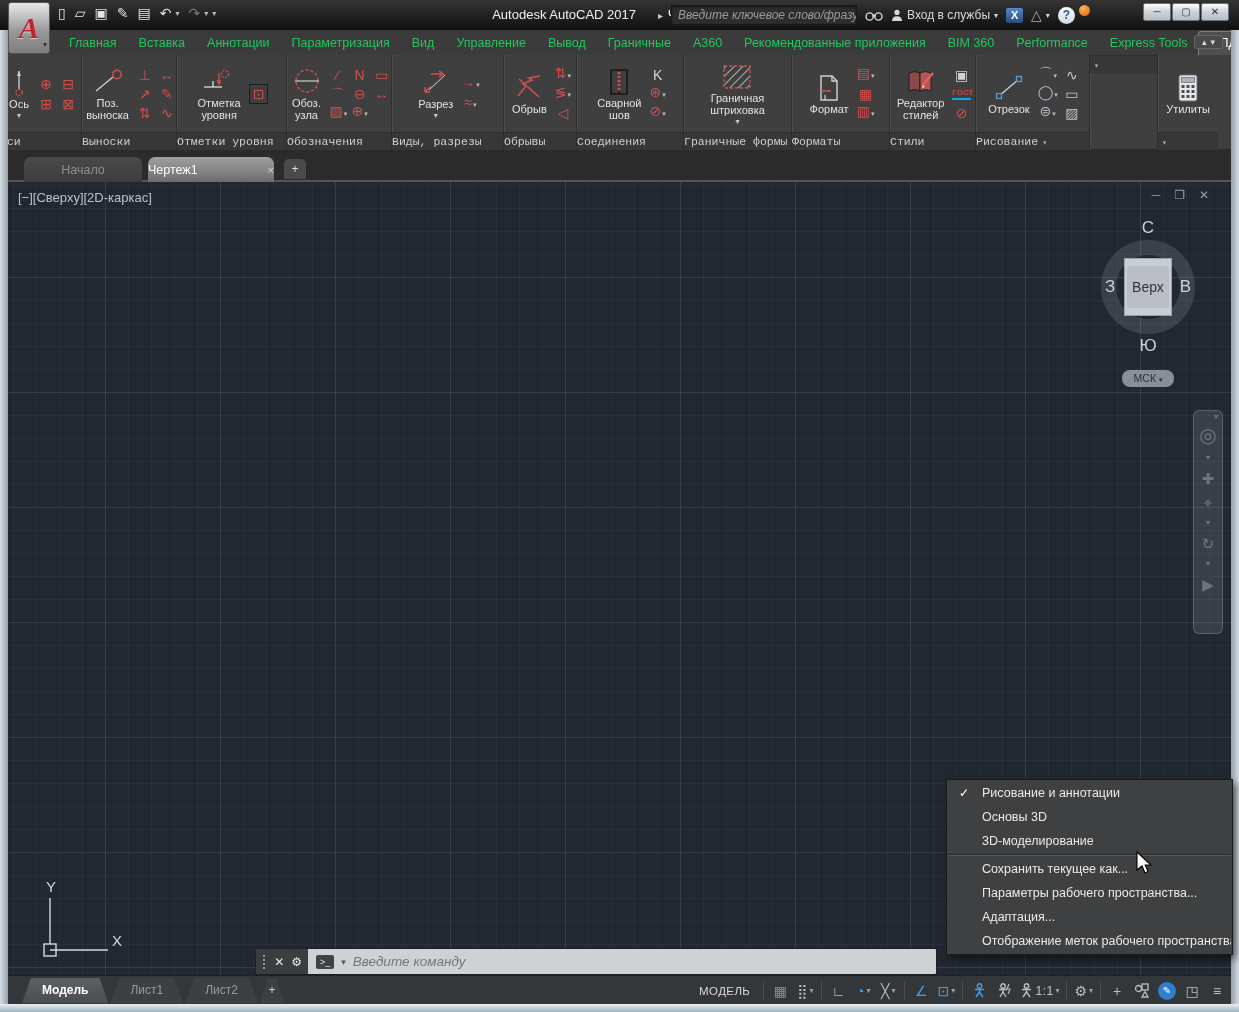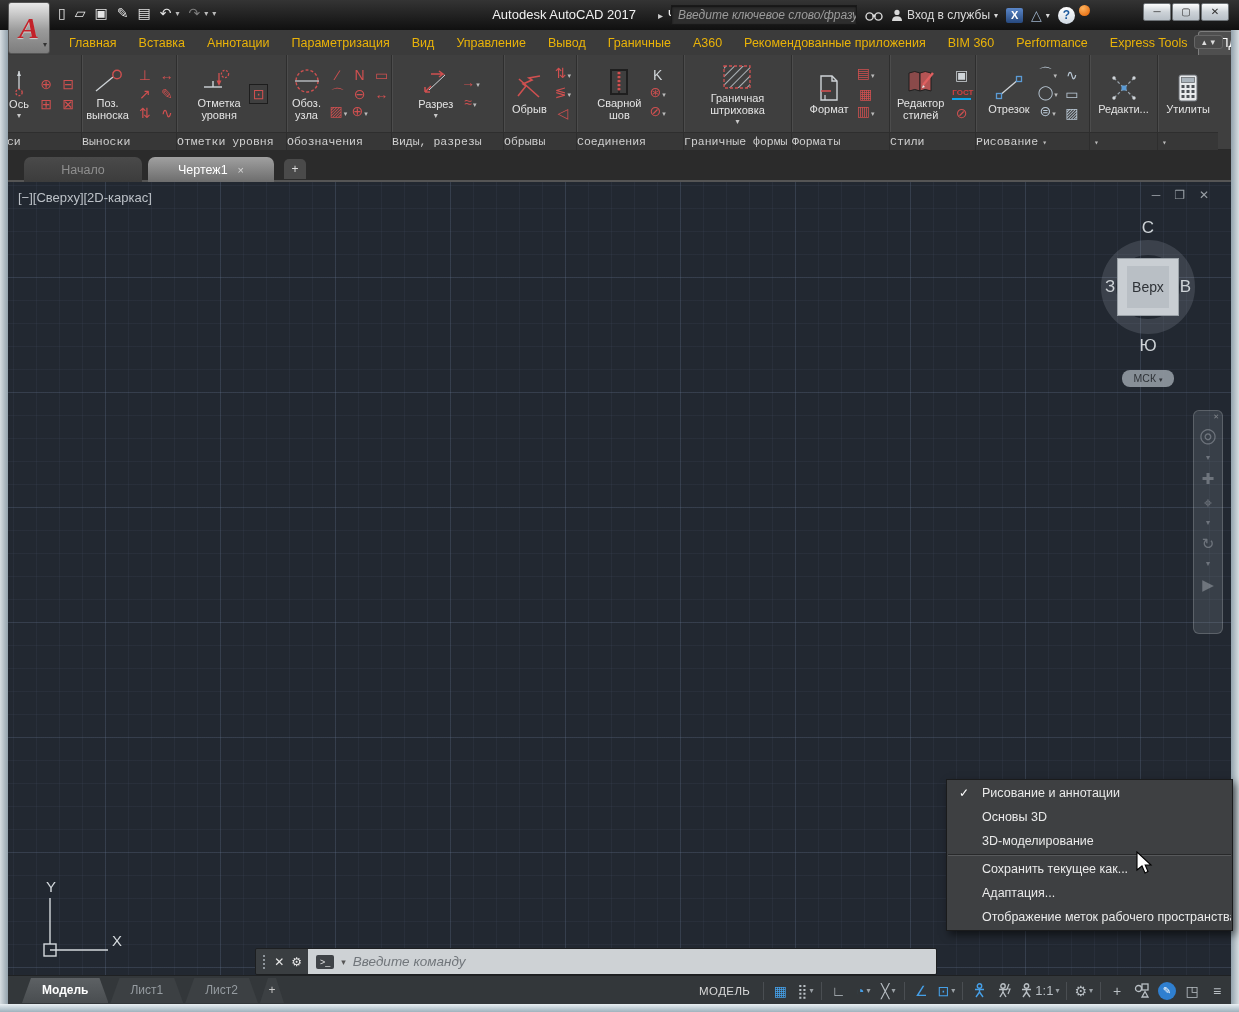--- a/index.html
+++ b/index.html
@@ -37,21 +37,21 @@
             color:#1d5a9e; font-weight:bold; text-align:center; line-height:17px; font-size:12px; cursor:pointer;}
   .upd{ width:11px; height:11px; border-radius:50%; background:radial-gradient(circle at 35% 30%,#ffb45e,#e25e00); margin-left:-4px; margin-top:-10px;}
   .winbtns{ position:absolute; right:10px; top:3px; display:flex; gap:1px; }
   .winbtns .wb{ width:28px; height:18px; background:linear-gradient(#fdfdfd,#cdd3d8 50%,#b7bfc6);
                 border:1px solid #6d7276; color:#2e2e2e; font-size:10px; text-align:center; line-height:16px;
                 border-radius:2px; cursor:pointer;}
 
   
   .rtabs{ position:absolute; left:0; top:30px; width:100%; height:25px; background:#3b3b3b;
           display:flex; align-items:flex-end; padding-left:58px; }
-  .rtab{ padding:4px 11px 5px; color:#eab308; font-size:12.5px; cursor:pointer; white-space:nowrap;}
+  .rtab{ padding:4px 11px 5px; color:#22c55e; font-size:12.5px; cursor:pointer; white-space:nowrap;}
   .rtab.active{ background:#4f4f4f; border:1px solid #7e7e7e; border-bottom:none;
                 border-radius:3px 3px 0 0; color:#fff; }
   .rtab-collapse{ position:absolute; right:16px; top:35px; display:flex; align-items:center; gap:4px;
                   background:#4a4a4a; border:1px solid #666; border-radius:3px; padding:1px 7px; cursor:pointer;}
   .rtab-collapse span{ font-size:9px; color:#ddd; }
 
   
   .ribbon{ position:absolute; left:0; top:55px; width:100%; height:95px; background:#3f3f3f;
            display:flex; border-bottom:1px solid #2a2a2a;}
   .panel{ height:95px; display:flex; flex-direction:column; border-right:1px solid #2e2e2e;
@@ -70,21 +70,21 @@
   .sic .da{ font-size:7px; color:#bbb; margin-left:1px; }
   .sic.drawic{ color:#b9c7d4; }
   .sic.gost{ font-size:8px; font-weight:bold; color:#d04040; border-bottom:2px solid #0ea5e9; line-height:10px;}
 
   
   .ftabs{ position:absolute; left:0; top:150px; width:100%; height:32px; background:#2b2b2b;
           border-bottom:2px solid #555; }
   .ftab{ position:absolute; top:7px; height:25px; border-radius:7px 7px 0 0; display:flex;
          align-items:center; justify-content:center; gap:10px; cursor:pointer; font-size:12.5px;}
   .ftab.home{ left:24px; width:118px; background:linear-gradient(#4a4a4a,#3c3c3c); color:#8f8f8f; }
-  .ftab.active{ left:148px; width:126px; background:linear-gradient(#a0a0a0,#6d6d6d); color:#fff; }
+  .ftab.active{ left:148px; width:126px; background:linear-gradient(#a0a0a0,#6d6d6d); color:#fff;justify-content:space-between; }
   .ftab .fx{ color:#d7d7d7; font-size:11px; }
   .ftab-add{ position:absolute; left:284px; top:9px; width:22px; height:20px; border-radius:5px 5px 0 0;
              background:#4a4a4a; color:#ddd; text-align:center; line-height:20px; cursor:pointer;}
 
   
   .canvas{ position:absolute; left:8px; top:182px; width:1223px; height:793px; background:#222831;
     background-image:
       linear-gradient(rgba(120,140,170,.17) 1px, transparent 1px),
       linear-gradient(90deg, rgba(120,140,170,.17) 1px, transparent 1px),
       linear-gradient(rgba(120,140,170,.07) 1px, transparent 1px),
@@ -93,21 +93,21 @@
     background-position:-18px -20px,-18px -20px,-18px -20px,-18px -20px; }
   .vp-label{ position:absolute; left:10px; top:8px; color:#bcc1c7; font-size:13px; cursor:pointer;}
   .vp-ctrl{ position:absolute; right:22px; top:6px; display:flex; gap:14px; color:#9aa0a6; font-size:12px;}
   .vp-ctrl span{ cursor:pointer; }
 
   
   .vcube{ position:absolute; left:1075px; top:36px; width:130px; height:150px; text-align:center;}
   .vc-n,.vc-s{ color:#cdd2d6; font-size:17px; }
   .vc-ring{ position:relative; width:94px; height:94px; margin:2px auto; border-radius:50%;
             border:15px solid rgba(190,200,210,.16); }
-  .vc-face{ position:absolute; left:50%; top:50%; transform:translate(-50%,-50%); width:62px; height:58px;
+  .vc-face{ position:absolute; left:50%; top:50%; transform:translate(-50%,-50%); width:48px; height:58px;
             background:#c9ced3; border:1px solid #9aa1a7; display:flex; align-items:center; justify-content:center; cursor:pointer;}
   .vc-face .inner{ width:42px; height:42px; background:#b9bfc5; display:flex; align-items:center; justify-content:center;
                    color:#2f3338; font-size:14px; }
   .vc-w{ position:absolute; left:-11px; top:50%; transform:translateY(-50%); color:#cdd2d6; font-size:17px;}
   .vc-e{ position:absolute; right:-11px; top:50%; transform:translateY(-50%); color:#cdd2d6; font-size:17px;}
   .vc-wcs{ margin:14px auto 0; width:52px; height:17px; border-radius:8px;
            background:rgba(170,178,186,.75); color:#2f3338; font-size:10.5px; line-height:17px; cursor:pointer;}
   .vc-wcs .da{ font-size:7px; }
 
   
@@ -508,36 +508,20 @@
           <span class="sic drawic"><span>⊜</span><span class="da">▾</span></span>
           <span class="sic drawic">∿</span>
           <span class="sic drawic">▭</span>
           <span class="sic drawic">▨</span>
         </div>
       </div>
       <div class="p-foot"><span>Рисование</span><span class="farrow">▾</span></div>
     </div>
 
     <div class="panel" style="width:68px">
-      <div class="p-body">
-        <div class="bigbtn">
-          <span class="bic">
-              <svg width="28" height="28" viewBox="0 0 28 28">
-            <line x1="4" y1="4" x2="24" y2="24" stroke="#9aa4ad" stroke-width="1.2" stroke-dasharray="3 2"></line>
-            <line x1="24" y1="4" x2="4" y2="24" stroke="#9aa4ad" stroke-width="1.2" stroke-dasharray="3 2"></line>
-            <rect x="11.5" y="11.5" width="5" height="5" fill="#5b9bd5"></rect>
-            <circle cx="4" cy="4" r="1.7" fill="#cfd4d8"></circle>
-                <circle cx="24" cy="4" r="1.7" fill="#cfd4d8"></circle>
-            <circle cx="4" cy="24" r="1.7" fill="#cfd4d8"></circle>
-                <circle cx="24" cy="24" r="1.7" fill="#cfd4d8"></circle>
-          </svg>
-            </span>
-          <span class="blabel">Редакти...</span>
-        </div>
-      </div>
       <div class="p-foot"><span class="farrow">▾</span></div>
     </div>
 
     <div class="panel" style="width:60px; border-right:none;">
       <div class="p-body">
         <div class="bigbtn">
           <span class="bic">
               <svg width="22" height="28" viewBox="0 0 22 28">
             <rect x="2" y="1" width="18" height="26" rx="2" fill="#e8eaec" stroke="#6a6f74"></rect>
             <rect x="4.5" y="3.5" width="13" height="5" fill="#aab4bc" stroke="#6a6f74" stroke-width=".8"></rect>
@@ -635,20 +619,21 @@
 
   <div class="wsmenu">
     <div class="mi">
       <span class="chk">✓</span>
       <span>Рисование и аннотации</span>
     </div>
     <div class="mi"><span>Основы 3D</span></div>
     <div class="mi"><span>3D-моделирование</span></div>
     <div class="msep"></div>
     <div class="mi"><span>Сохранить текущее как...</span></div>
+    <div class="mi"><span>Параметры рабочего пространства...</span></div>
     <div class="mi"><span>Адаптация...</span></div>
     <div class="mi"><span>Отображение меток рабочего пространства</span></div>
   </div>
 
   <div class="cursor">
     <svg width="22" height="24" viewBox="0 0 22 24">
       <path d="M2 1 L2 19 L7 15 L10 22 L13 20.6 L10.2 14 L16 14 Z" fill="#fff" stroke="#000" stroke-width="1.1"></path>
     </svg>
   </div>
 

